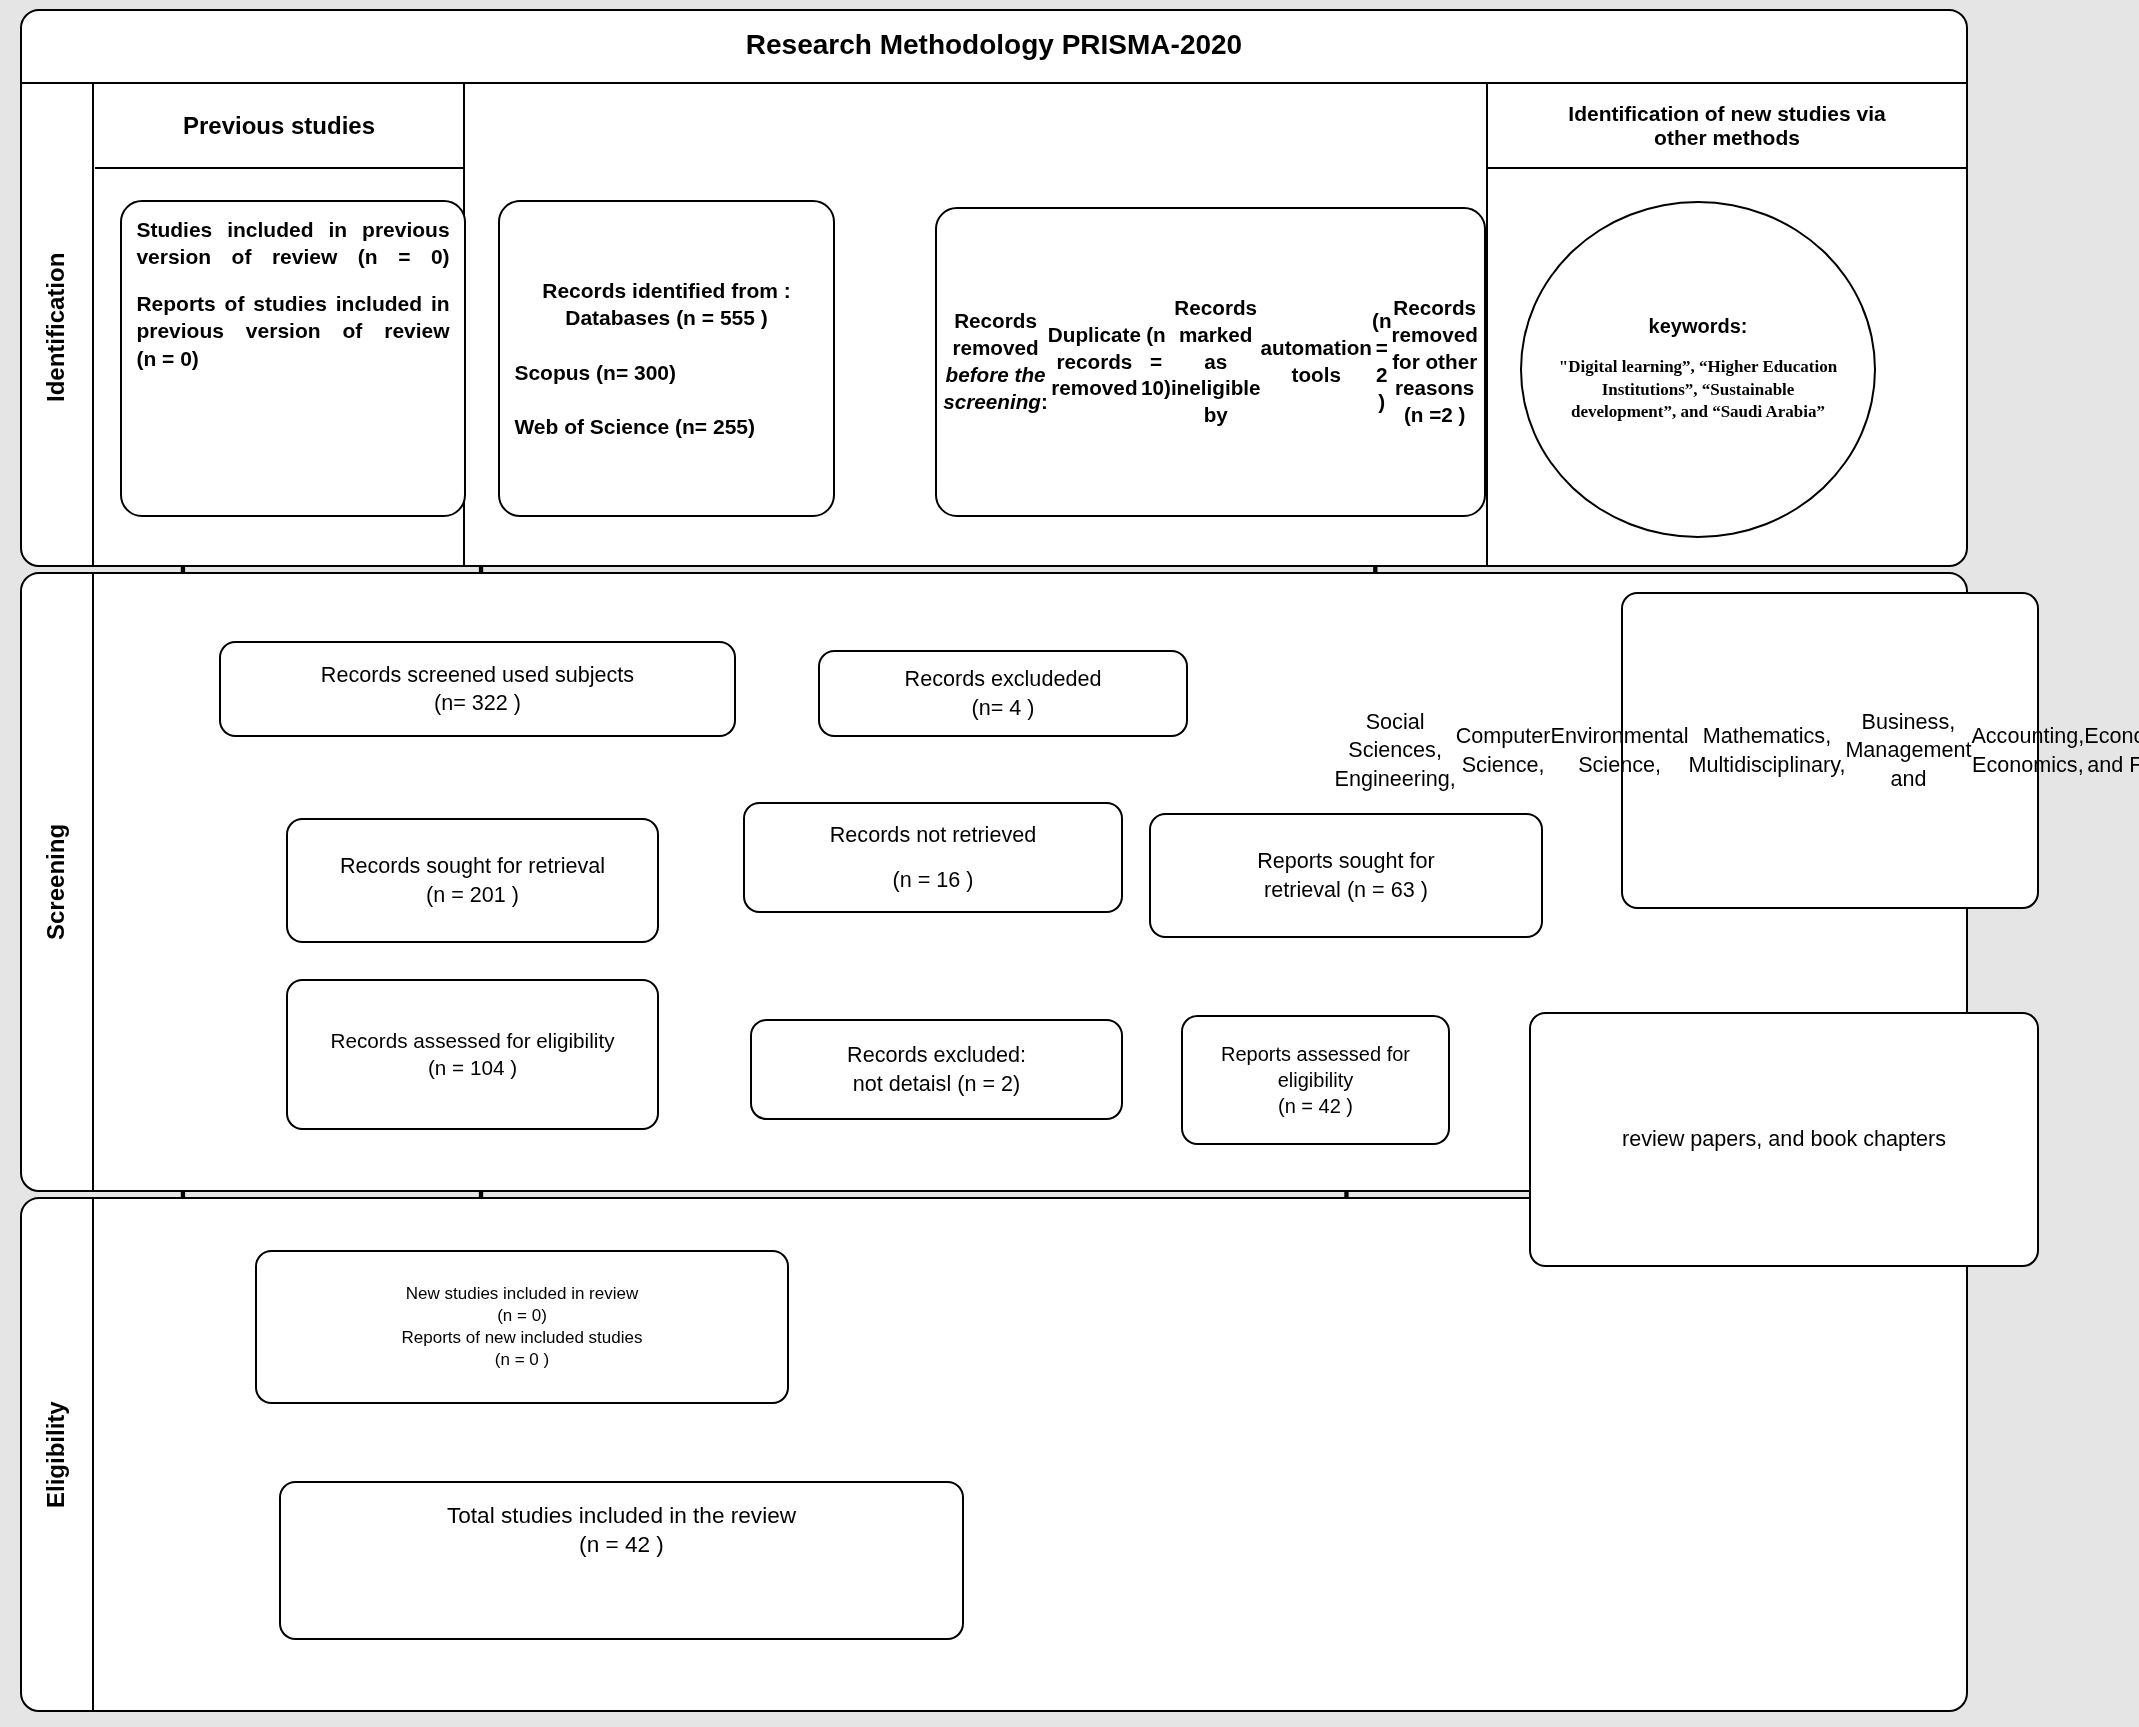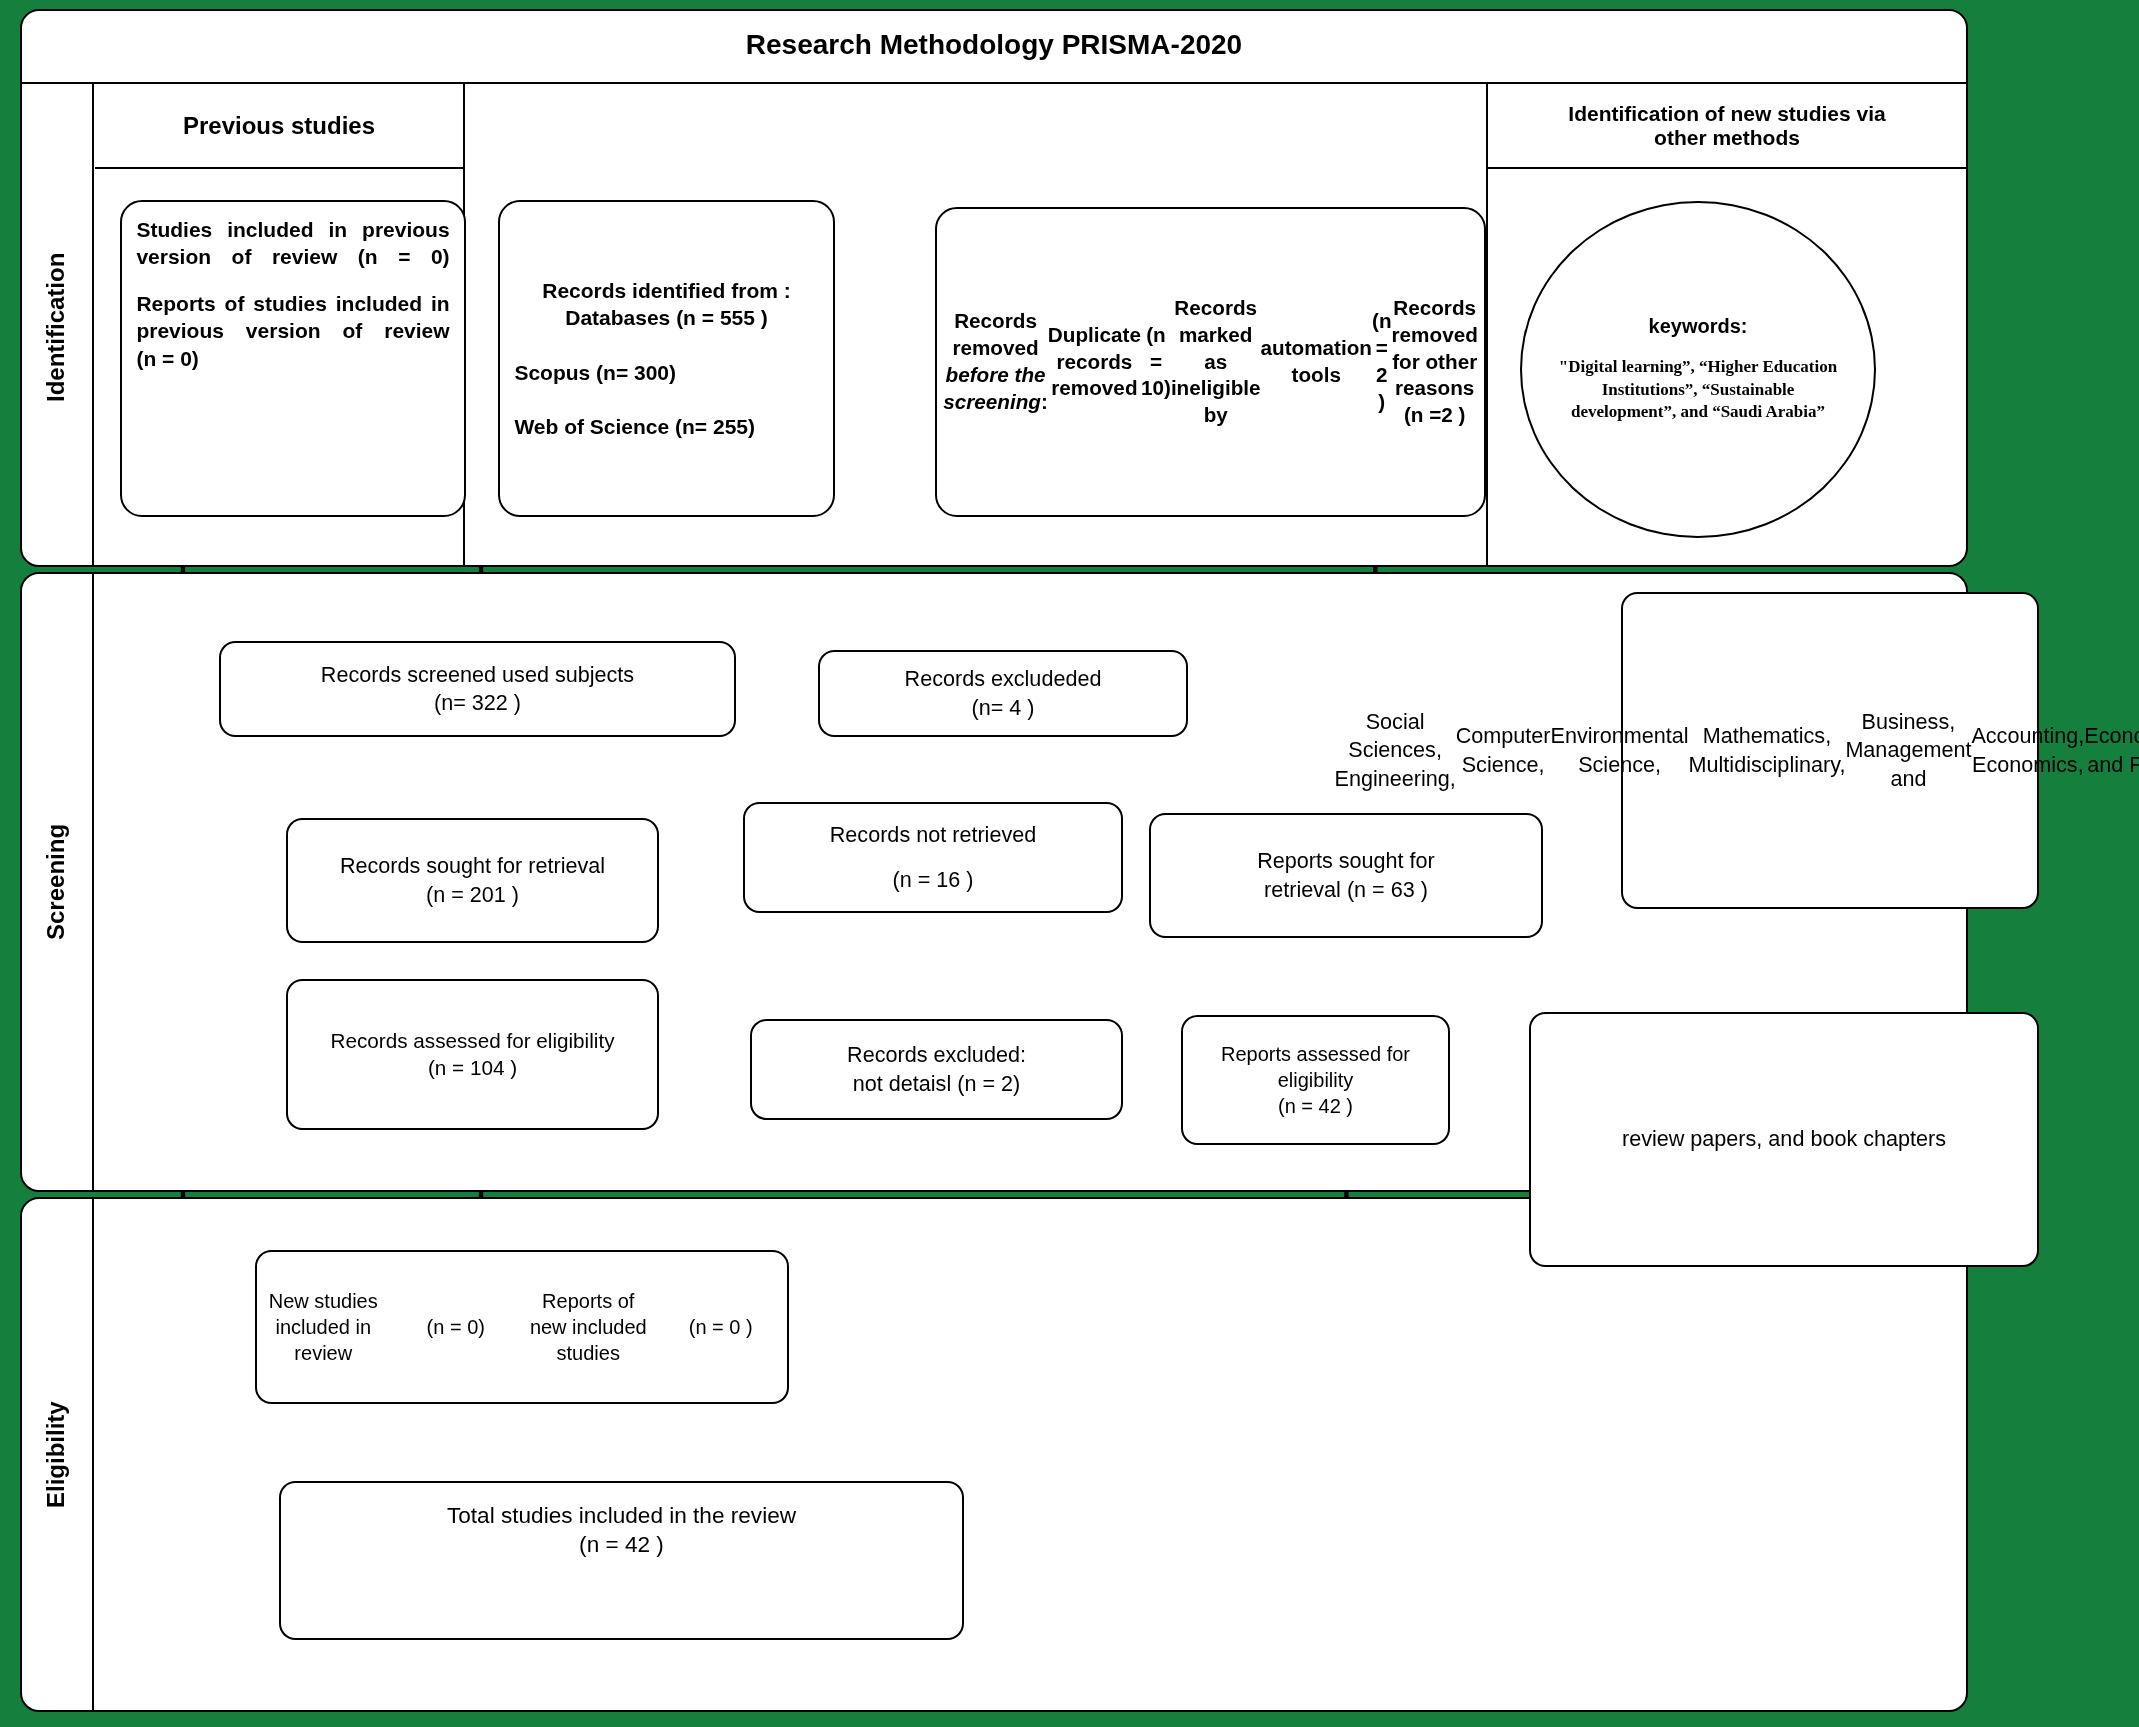--- a/index.html
+++ b/index.html
@@ -1,17 +1,17 @@
 <!DOCTYPE html>
 <html style="font-size:7.7px"><head>
 <meta charset="utf-8">
 <style>
   html,body{margin:0;padding:0;background:#ffffff;}
   body{font-family:"Liberation Sans",sans-serif;}
-  #stage{position:relative;width:2140px;height:1727px;background:#15803d;overflow:hidden;}
+  #stage{position:relative;width:2140px;height:1727px;background:#e5e5e5;overflow:hidden;}
 
   
   .box{position:absolute;box-sizing:border-box;border:2.4px solid #000;border-radius:22px;
        background:#fff;display:flex;align-items:center;justify-content:center;text-align:center;
        color:#000;line-height:1.30;}
   .box.sq{border-radius:16.4px;}
 
   
   .shell{position:absolute;box-sizing:border-box;border:2.4px solid #000;background:#fff;border-radius:19px;}
 
@@ -176,21 +176,21 @@
   <div class="box sq" style="left:1181px;top:1015px;width:269px;height:130px;font-size:20px;flex-direction:column;">
     <span class="t">Reports assessed for</span>
     <span class="t">eligibility</span>
     <span class="t">(n = 42 )</span>
   </div>
 
   <div class="box sq" style="left:1529px;top:1012px;width:510px;height:255px;font-size:21.6px;">
     <span class="t">review papers, and book chapters</span>
   </div>
 
-  <div class="box sq" style="left:255px;top:1250px;width:534px;height:154px;font-size:20px;flex-direction:row;">
+  <div class="box sq" style="left:255px;top:1250px;width:534px;height:154px;font-size:17px;flex-direction:column;">
     <span class="t">New studies included in review</span>
     <span class="t">(n = 0)</span>
     <span class="t">Reports of new included studies</span>
     <span class="t">(n = 0 )</span>
   </div>
 
   <div class="box sq" style="left:279px;top:1481px;width:685px;height:159px;font-size:22.6px;flex-direction:column;justify-content:flex-start;padding-top:18px;">
     <span class="t">Total studies included in the review</span>
     <span class="t">(n = 42 )</span>
   </div>

